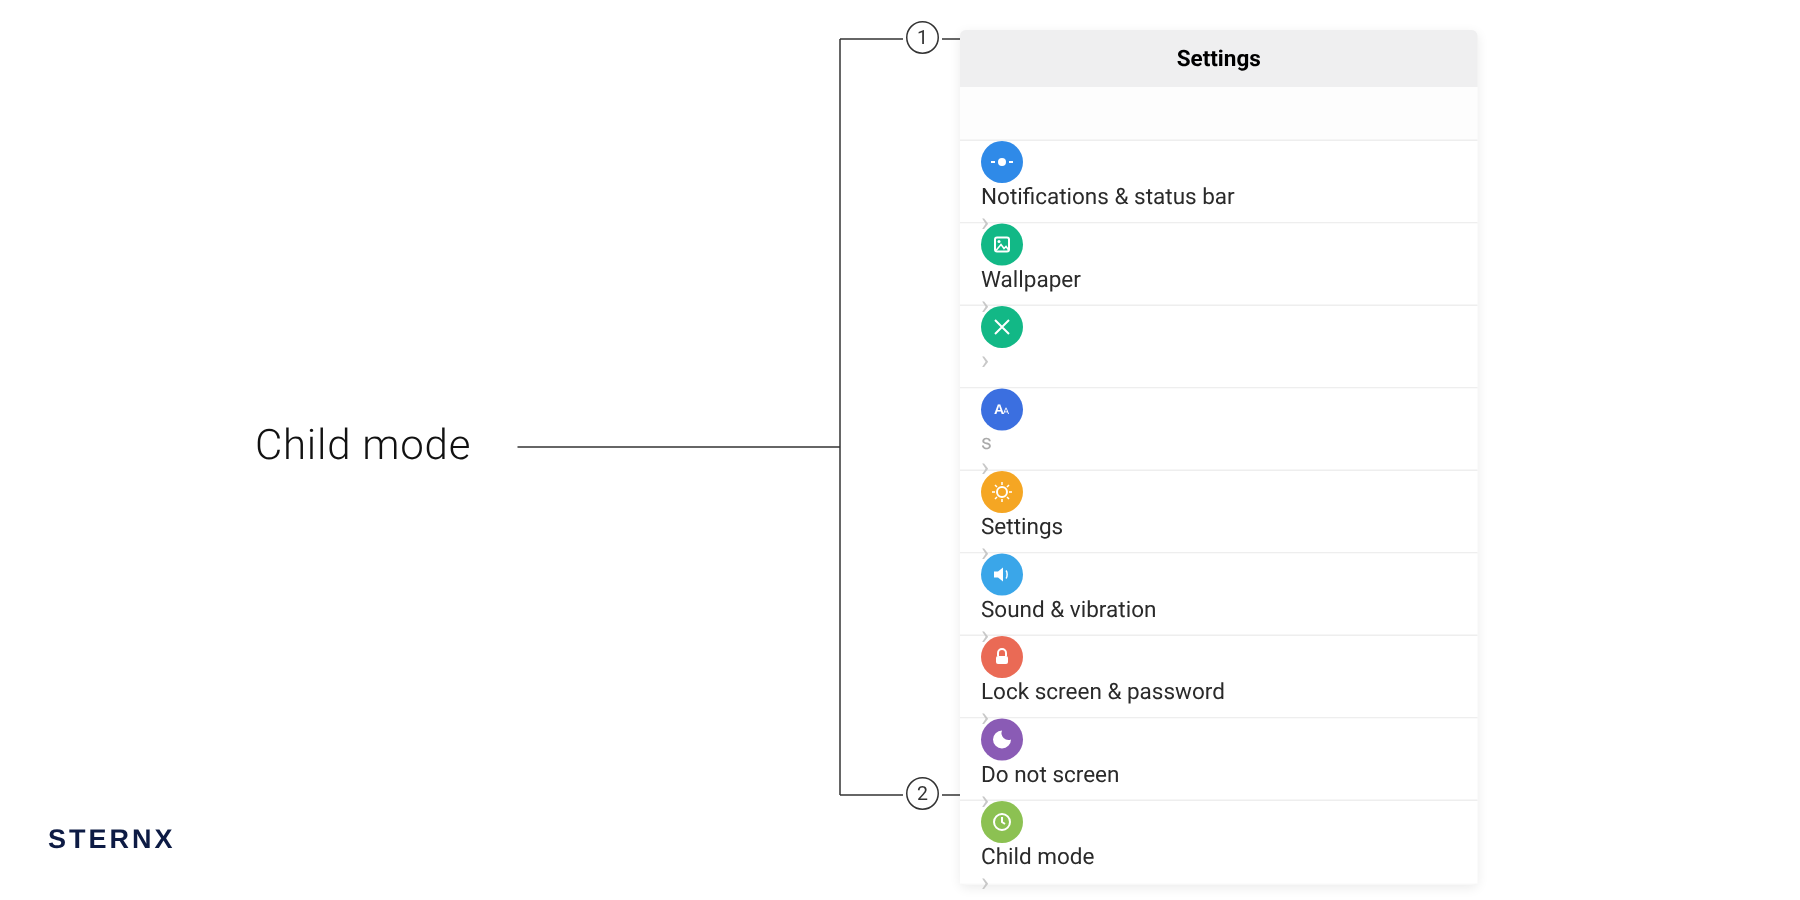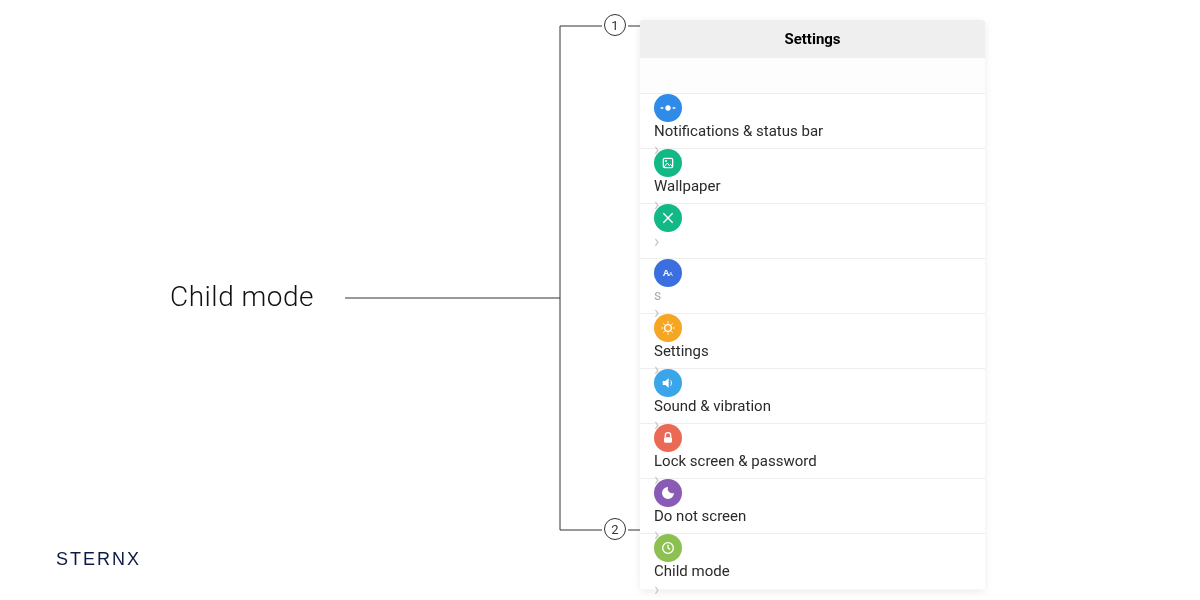--- a/index.html
+++ b/index.html
@@ -80,23 +80,23 @@
     position: absolute;
     left: 170px;
     top: 280px;
     font-size: 28px;
     font-weight: 300;
     color: #111;
     letter-spacing: 0.5px;
   }
   .brand {
     position: absolute;
-    left: 56px;
+    left: 32px;
     bottom: 30px;
-    font-weight: 400;
+    font-weight: 700;
     letter-spacing: 2px;
     font-size: 18px;
     color: #0d1b44;
     font-family: Arial, sans-serif;
   }
   .marker {
     position: absolute;
     width: 22px;
     height: 22px;
     border: 1px solid #333;

